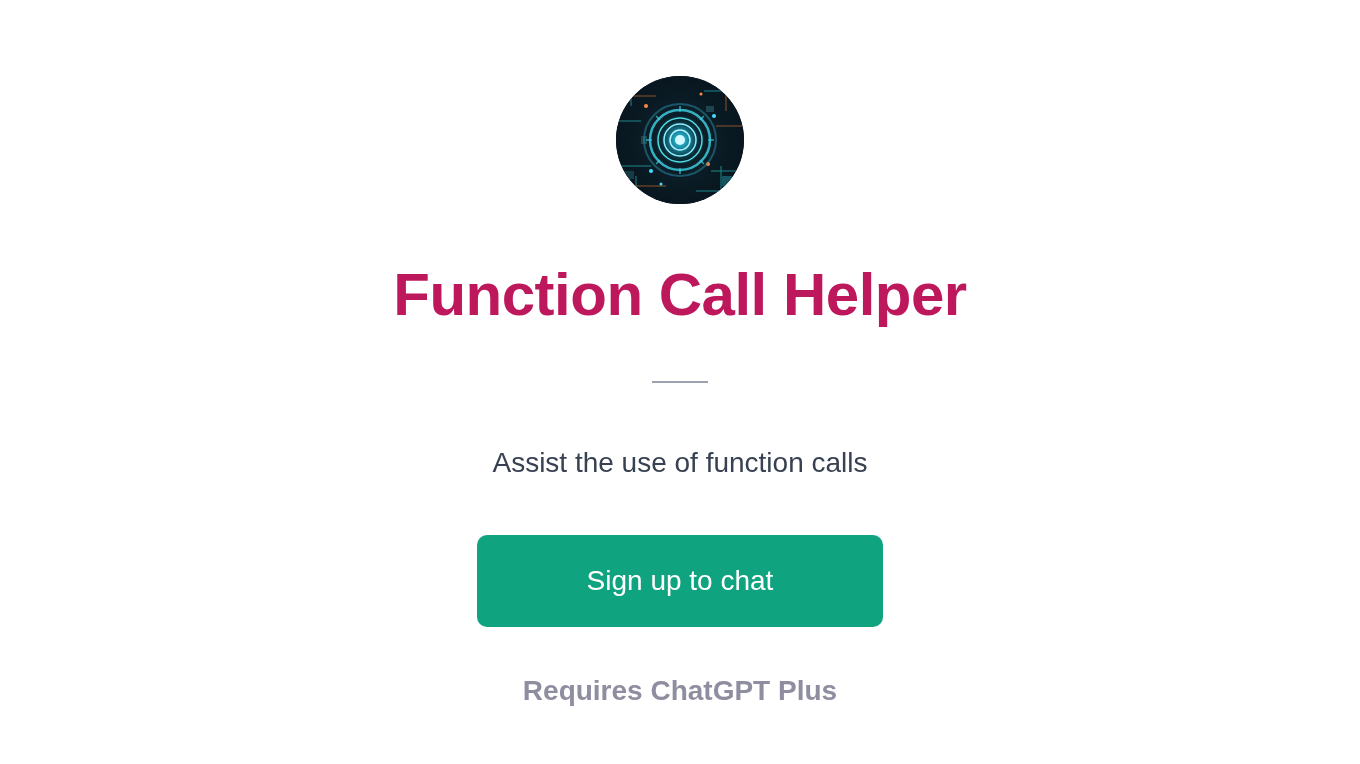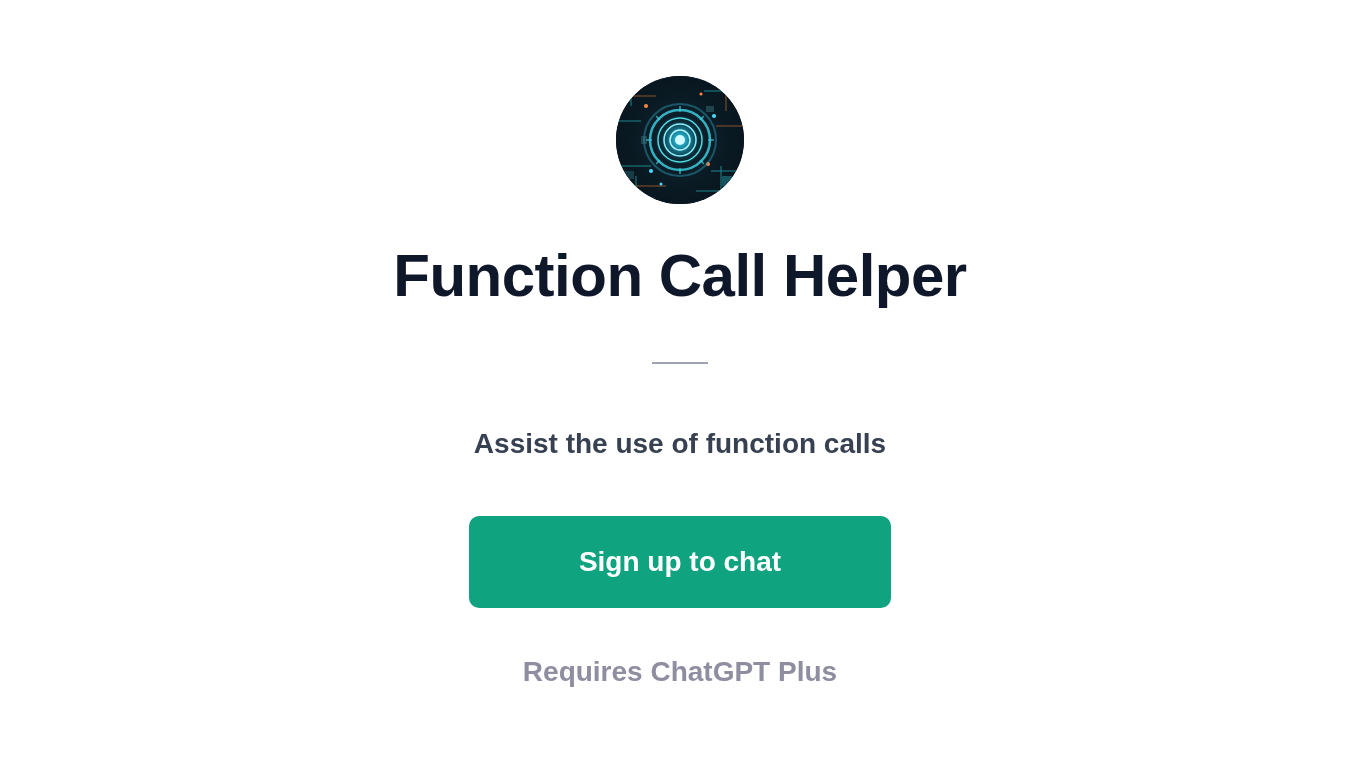--- a/index.html
+++ b/index.html
@@ -28,50 +28,50 @@
       position: relative;
     }
     
     .avatar svg {
       width: 100%;
       height: 100%;
       display: block;
     }
     
     .title {
-      margin-top: 37px;
+      margin-top: 56px;
       font-size: 60px;
       font-weight: 600;
-      color: #0f172a;
+      color: #be185d;
       letter-spacing: -0.5px;
     }
     
     .divider {
       width: 56px;
       height: 2px;
       background: #9ca3af;
       margin-top: 52px;
     }
     
     .description {
       margin-top: 64px;
       font-size: 28px;
-      font-weight: 700;
+      font-weight: 400;
       color: #374151;
     }
     
     .cta-button {
       margin-top: 56px;
       background: #10a37f;
       color: #ffffff;
       border: none;
       border-radius: 10px;
       padding: 30px 110px;
       font-size: 28px;
-      font-weight: 700;
+      font-weight: 400;
       cursor: pointer;
       font-family: inherit;
     }
     
     .requirement {
       margin-top: 48px;
       font-size: 28px;
       font-weight: 700;
       color: #8e8ea0;
     }

